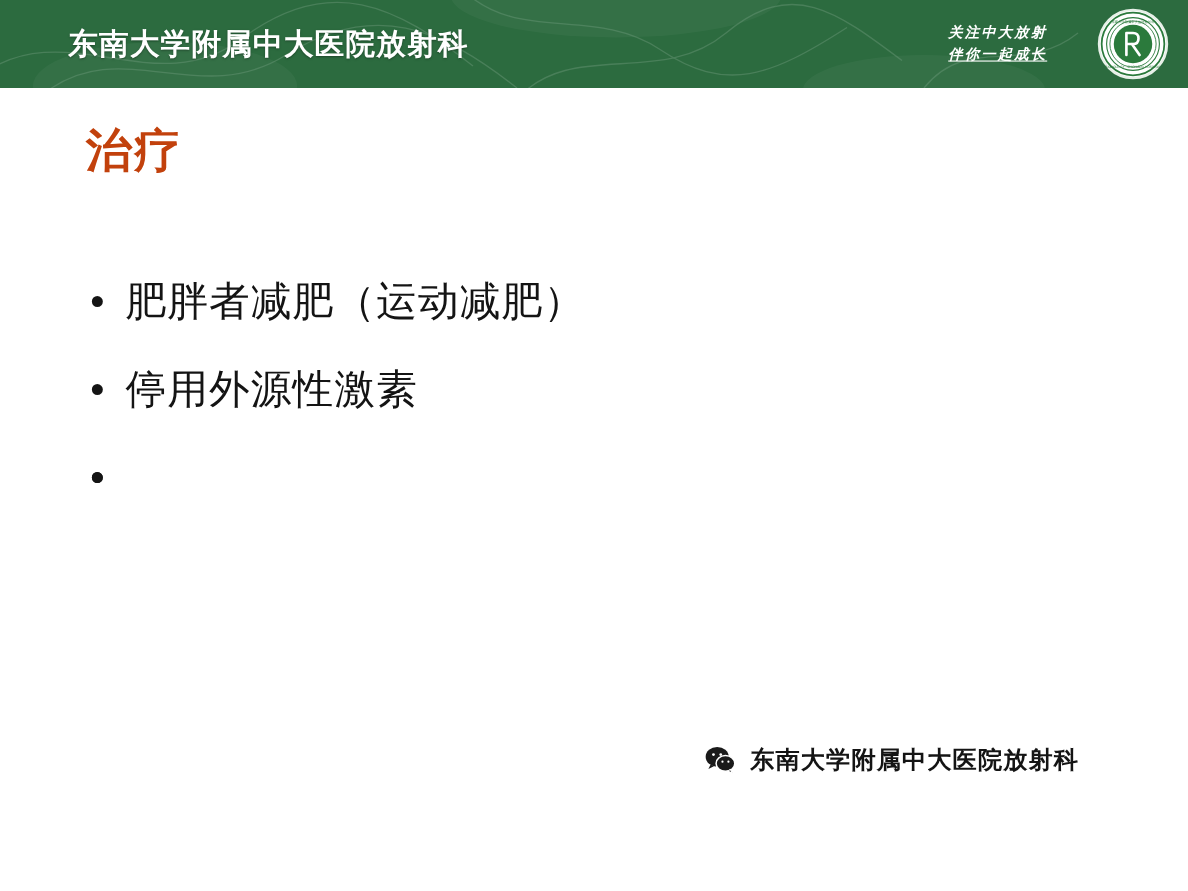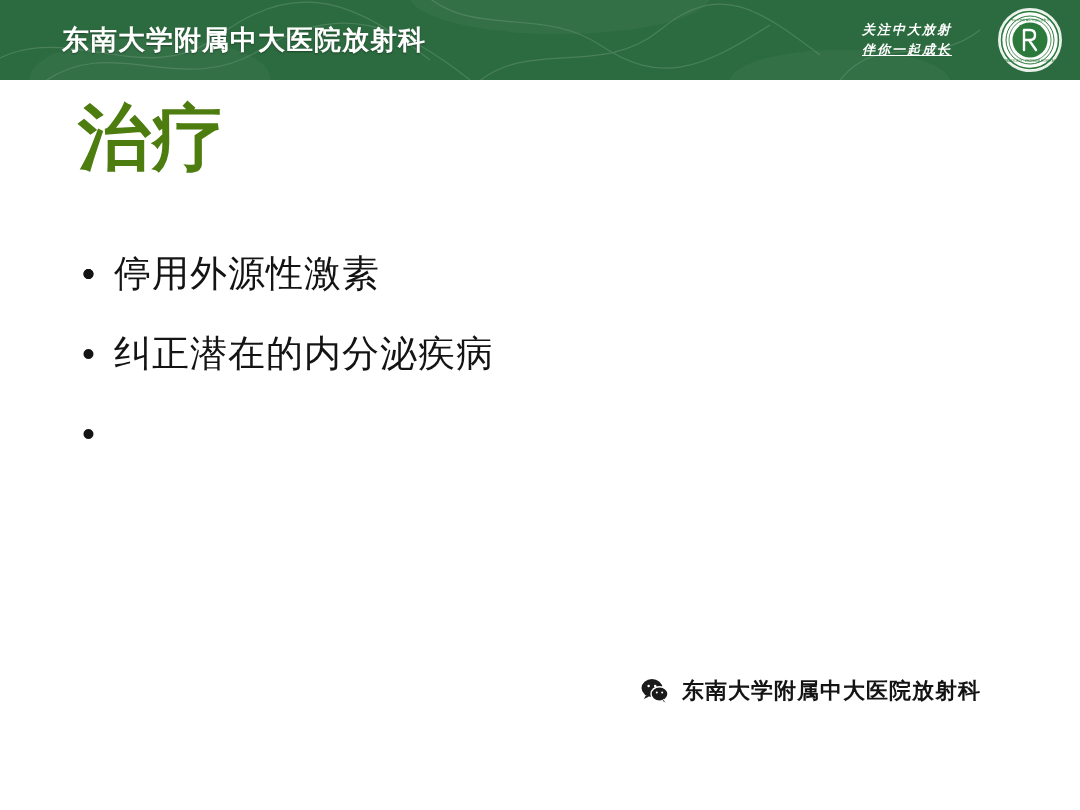--- a/index.html
+++ b/index.html
@@ -88,23 +88,23 @@
     border: 2px solid #e7f0e8;
     box-sizing: border-box;
   }
   .logo svg { display: block; }
 
   
   .slide-title {
     position: absolute;
     left: 78px;
     top: 98px;
-    font-size: 72px;
-    font-weight: bold;
-    color: #4d7c0f;
+    font-size: 42px;
+    font-weight: bold;
+    color: #c2410c;
     letter-spacing: 2px;
     line-height: 78px;
   }
 
   .bullets {
     position: absolute;
     left: 74px;
     top: 234px;
     width: 900px;
     list-style: none;
@@ -192,28 +192,28 @@
         </g>
       </svg>
     </div>
   </div>
 
   <div class="slide-title">治疗</div>
 
   <ul class="bullets">
     <li class="bullet">
       <span class="dot">•</span>
+      <span>肥胖者减肥（运动减肥）</span>
     </li>
     <li class="bullet">
       <span class="dot">•</span>
       <span>停用外源性激素</span>
     </li>
     <li class="bullet">
       <span class="dot">•</span>
-      <span>纠正潜在的内分泌疾病</span>
     </li>
     <li class="bullet">
       <span class="dot">•</span>
     </li>
   </ul>
 
   <div class="footer">
     <span class="wechat-icon">
       <svg width="30" height="30" viewBox="0 0 30 30">
         <ellipse cx="12" cy="12" rx="10.5" ry="9" fill="#1a1a1a"></ellipse>

